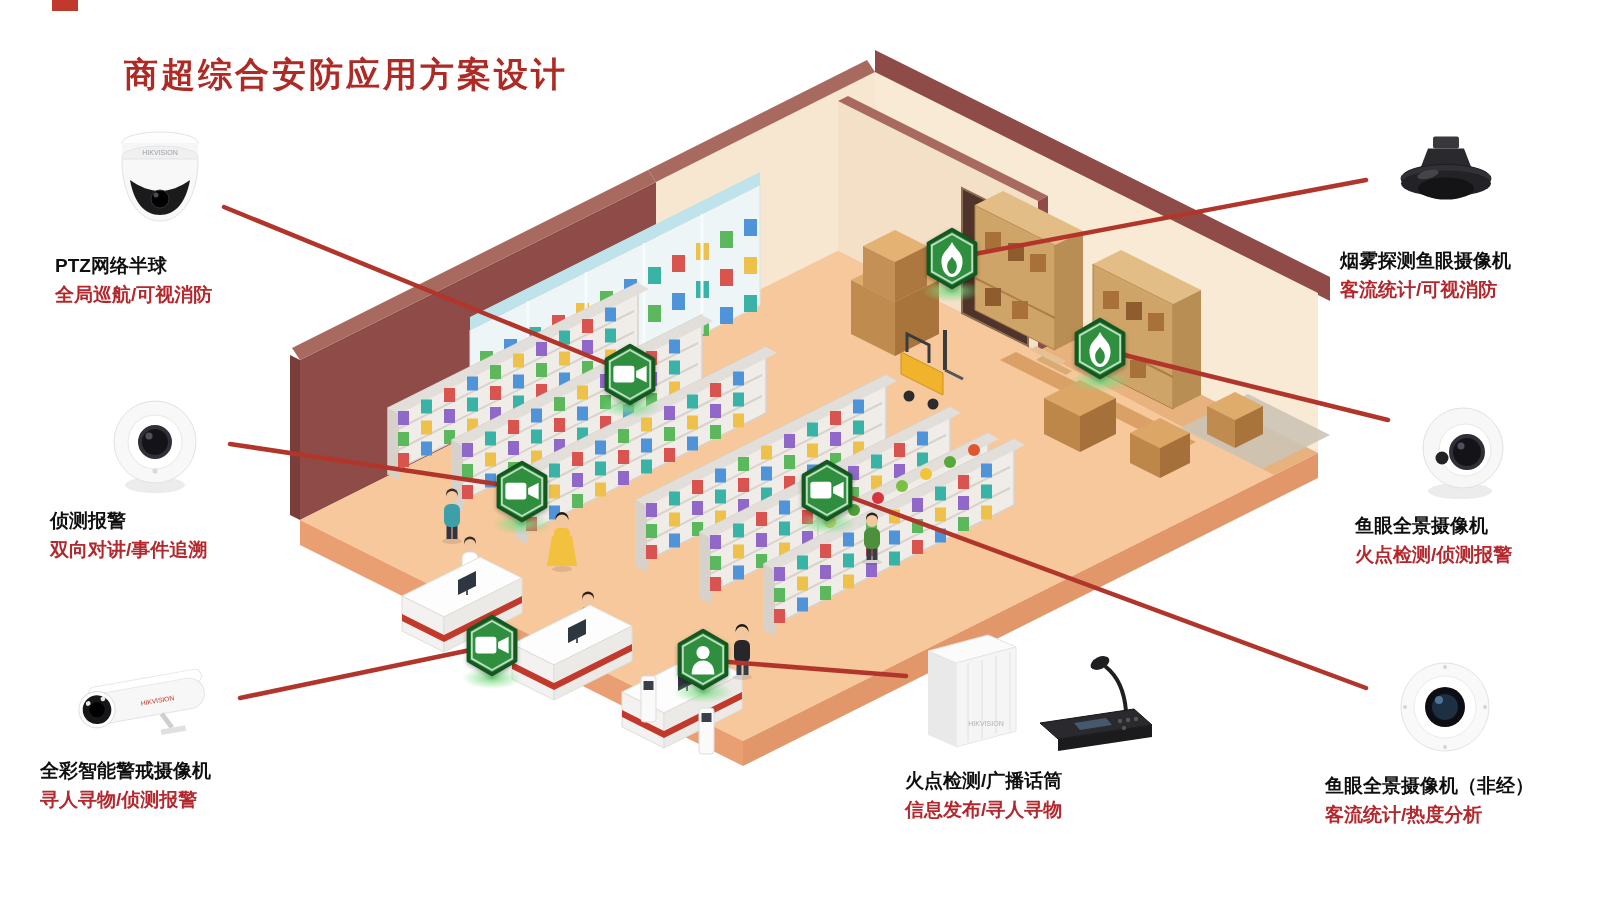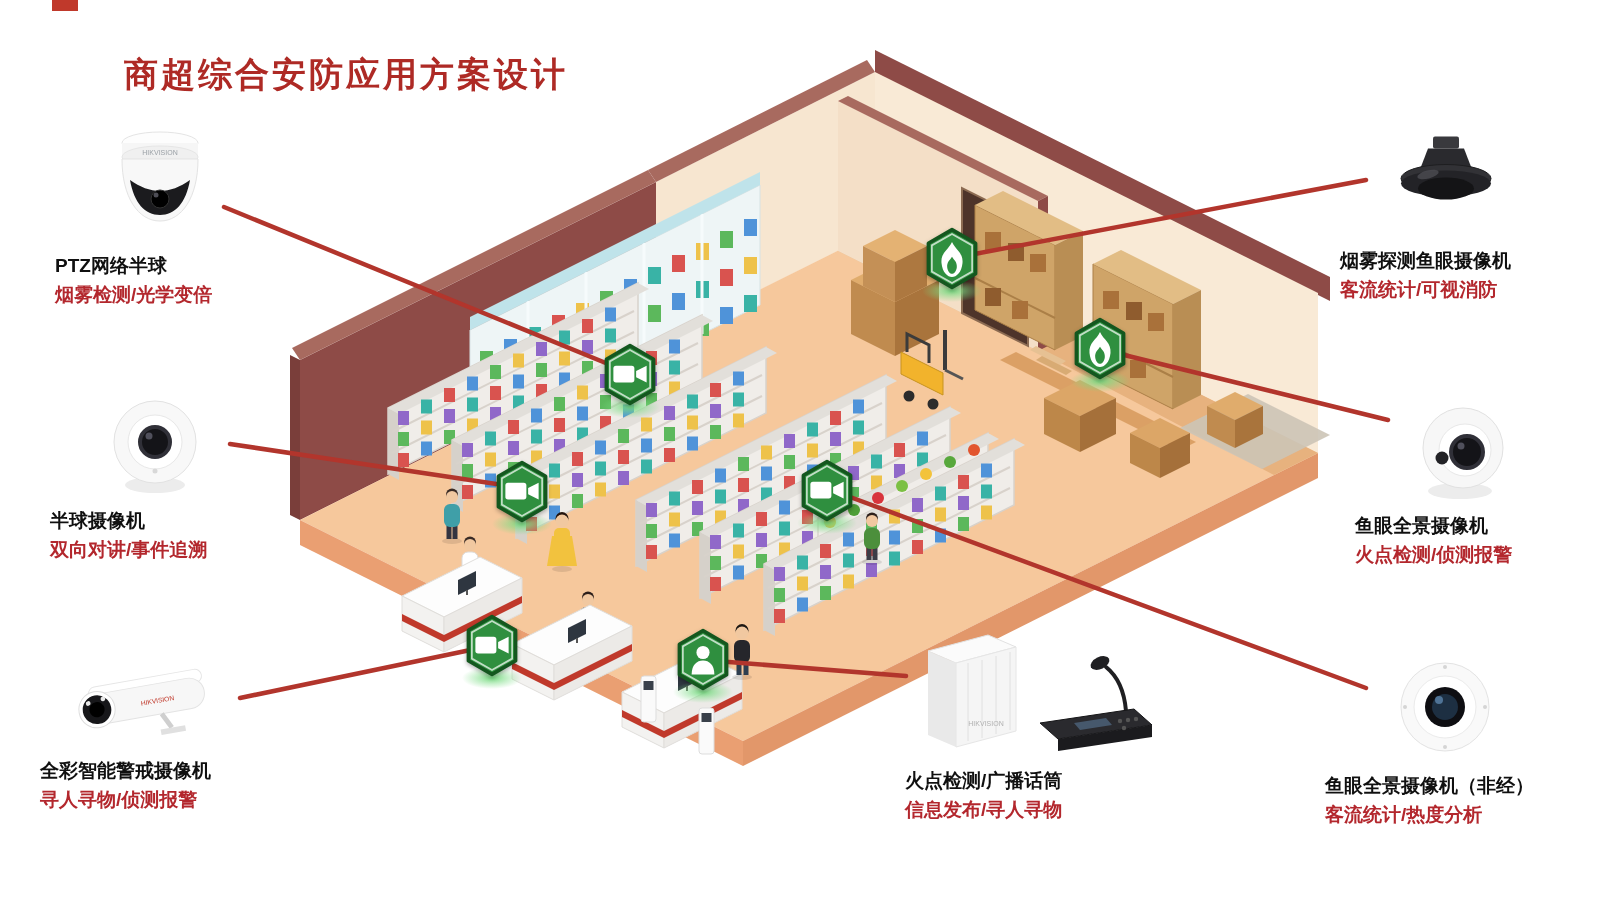--- a/index.html
+++ b/index.html
@@ -410,33 +410,33 @@
       <ellipse cx="70" cy="18" rx="38" ry="11" fill="#fdfdfd" stroke="#e4e4e4"></ellipse>
       <rect x="32" y="18" width="76" height="14" fill="#f6f6f6"></rect>
       <ellipse cx="70" cy="32" rx="38" ry="11" fill="#f0f0f0" stroke="#e6e6e6"></ellipse>
       <text x="70" y="30" font-size="7" fill="#9aa0a6" text-anchor="middle">HIKVISION</text>
       <path d="M32 34 C32 72 48 96 70 96 C92 96 108 72 108 34 Z" fill="#f8f8f8" stroke="#e3e3e3"></path>
       <path d="M40 55 C44 78 55 90 70 90 C85 90 96 78 100 55 C90 62 80 66 70 66 C60 66 50 62 40 55 Z" fill="#1b1b1e"></path>
       <circle cx="70" cy="74" r="9" fill="#000" stroke="#333"></circle>
       <circle cx="66" cy="70" r="2.5" fill="#4d4d55"></circle>
     </svg>
     <div class="name">PTZ网络半球</div>
-    <div class="feat">烟雾检测/光学变倍</div>
+    <div class="feat">全局巡航/可视消防</div>
   </div>
 
   <div class="device" style="left:50px;top:385px;width:210px">
     <svg width="150" height="115" viewBox="0 0 150 115">
       <ellipse cx="75" cy="100" rx="30" ry="8" fill="#ececec"></ellipse>
       <circle cx="75" cy="57" r="41" fill="#f8f8f8" stroke="#e2e2e2"></circle>
       <circle cx="75" cy="57" r="27" fill="#ffffff" stroke="#e8e8e8"></circle>
       <circle cx="75" cy="57" r="15" fill="#141418" stroke="#303038" stroke-width="4"></circle>
       <circle cx="69" cy="51" r="3.5" fill="#50505c"></circle>
       <circle cx="75" cy="86" r="2.5" fill="#d8d8d8"></circle>
     </svg>
-    <div class="name">半球摄像机</div>
+    <div class="name">侦测报警</div>
     <div class="feat">双向对讲/事件追溯</div>
   </div>
 
   <div class="device" style="left:40px;top:645px;width:220px">
     <svg width="180" height="105" viewBox="0 0 180 110">
       <g transform="rotate(-10 90 60)">
         <rect x="28" y="34" width="120" height="14" rx="7" fill="#ffffff" stroke="#e6e6e6"></rect>
         <rect x="30" y="42" width="118" height="32" rx="16" fill="#f7f7f7" stroke="#e3e3e3"></rect>
         <text x="98" y="62" font-size="7" fill="#c0392b" text-anchor="middle">HIKVISION</text>
         <circle cx="34" cy="58" r="19" fill="#ffffff" stroke="#dddddd"></circle>

